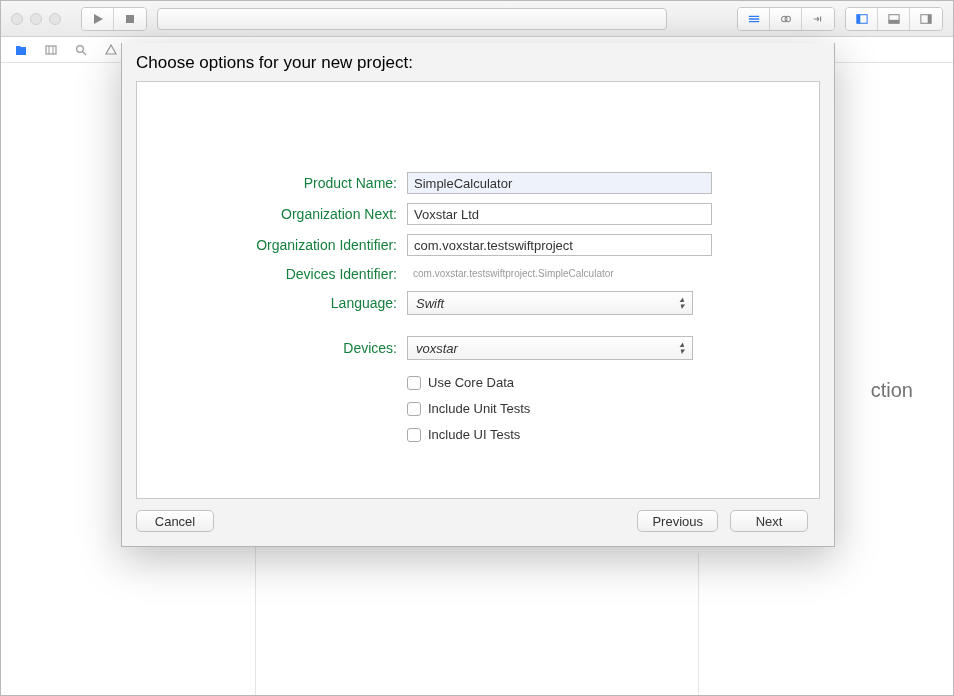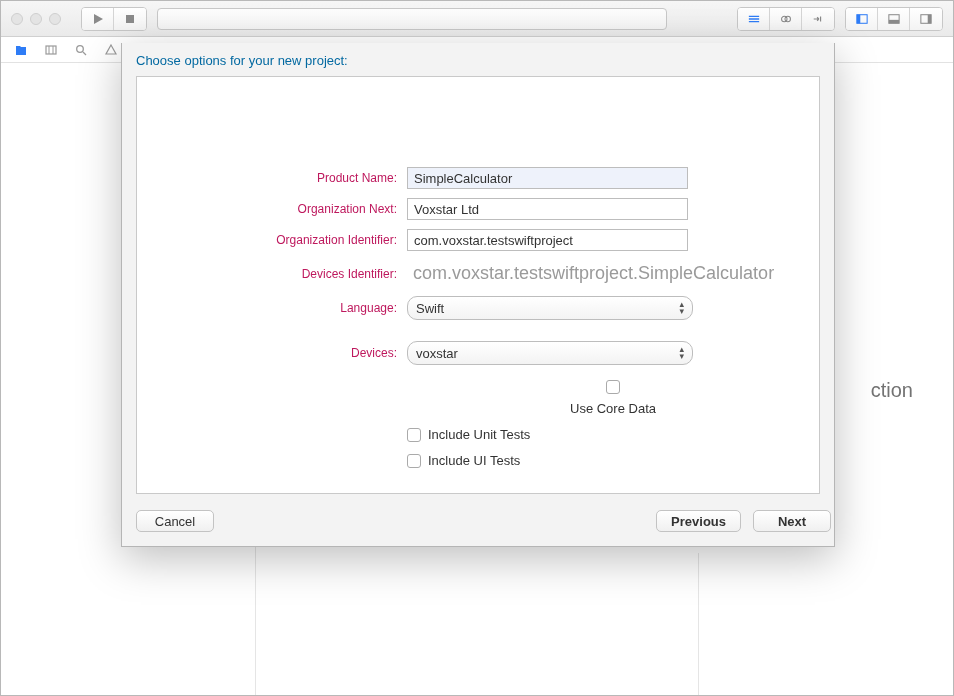--- a/index.html
+++ b/index.html
@@ -60,70 +60,70 @@
   .editor-right-rule {
     position: absolute; right: 254px; top: 490px; bottom: 0; width: 1px; background: #e5e5e5;
   }
   
   .sheet {
     position: absolute; left: 120px; top: 42px; width: 714px; height: 504px;
     background: #f3f3f3; border: 1px solid #b5b5b5; border-top: none;
     box-shadow: 0 12px 40px rgba(0,0,0,0.25);
   }
   .sheet-title {
-    padding: 10px 14px 8px 14px; font-size: 13px; color: #0369a1;
+    padding: 10px 14px 8px 14px; font-size: 17px; color: #000000;
   }
   .sheet-panel {
     margin: 0 14px; background: #fff; border: 1px solid #c9c9c9;
     height: 418px; position: relative;
   }
   .form {
     position: absolute; left: 0; right: 0; top: 90px;
     display: flex; flex-direction: column; gap: 9px;
   }
   .form-row {
     display: flex; align-items: center; gap: 10px;
   }
   .form-row .lbl {
-    flex: 0 0 260px; text-align: right; color: #be185d; font-size: 12px;
+    flex: 0 0 260px; text-align: right; color: #15803d; font-size: 14px;
   }
   .form-row .ctl { flex: 0 0 286px; }
   .text-input {
-    width: 281px; height: 22px; border: 1px solid #bdbdbd; background: #fff;
+    width: 305px; height: 22px; border: 1px solid #bdbdbd; background: #fff;
     padding: 2px 6px; font-size: 13px; color: #333; font-family: inherit;
   }
   .text-input.hl { background: #eef2fb; }
   .static-val {
-    font-size: 18px; color: #9a9a9a; padding: 3px 6px; display: inline-block;
+    font-size: 10px; color: #9a9a9a; padding: 3px 6px; display: inline-block;
   }
   .select {
-    width: 286px; height: 24px; border: 1px solid #bdbdbd; border-radius: 10px;
+    width: 286px; height: 24px; border: 1px solid #bdbdbd; border-radius: 0;
     background: linear-gradient(#fff,#f3f3f3);
     display: flex; align-items: center; justify-content: space-between;
-    padding: 0 8px; font-size: 13px; color: #333;
+    padding: 0 8px; font-size: 13px; color: #333; font-style: italic;
   }
   .select .arrows { font-size: 9px; line-height: 7px; color: #555; text-align: center; }
   .check-row {
     display: flex; align-items: center; gap: 7px; font-size: 13px; color: #333;
     margin-left: 270px; margin-top: 2px;
   }
   .checkbox {
     width: 14px; height: 14px; border: 1px solid #aaa; border-radius: 3px; background: #fff;
   }
   .sheet-footer {
-    position: absolute; left: 14px; right: 3px; bottom: 12px; height: 26px;
+    position: absolute; left: 14px; right: 26px; bottom: 12px; height: 26px;
     display: flex; align-items: center;
   }
   .btn {
     height: 22px; min-width: 78px; padding: 0 14px;
     border: 1px solid #c3c3c3; border-radius: 5px;
     background: linear-gradient(#ffffff,#f0f0f0);
     font-size: 13px; color: #333; display: inline-flex; align-items: center; justify-content: center;
   }
-  .footer-right { margin-left: auto; display: flex; gap: 12px; font-weight: bold; }
+  .footer-right { margin-left: auto; display: flex; gap: 12px; }
   .tb-svg { width: 12px; height: 12px; }
 </style>
 </head>
 <body>
 
 <div class="window">
 
   <div class="titlebar">
     <div class="traffic">
       <span></span>
@@ -262,21 +262,21 @@
         <div class="form-row" style="margin-top:12px;">
           <div class="lbl">Devices:</div>
           <div class="ctl">
             <div class="select">
               <span>voxstar</span>
               <span class="arrows">▴<br>▾</span>
             </div>
           </div>
         </div>
 
-        <div class="check-row" style="margin-top:6px;flex-direction:column;">
+        <div class="check-row" style="margin-top:6px;">
           <span class="checkbox"></span>
           <span>Use Core Data</span>
         </div>
         <div class="check-row">
           <span class="checkbox"></span>
           <span>Include Unit Tests</span>
         </div>
         <div class="check-row">
           <span class="checkbox"></span>
           <span>Include UI Tests</span>

